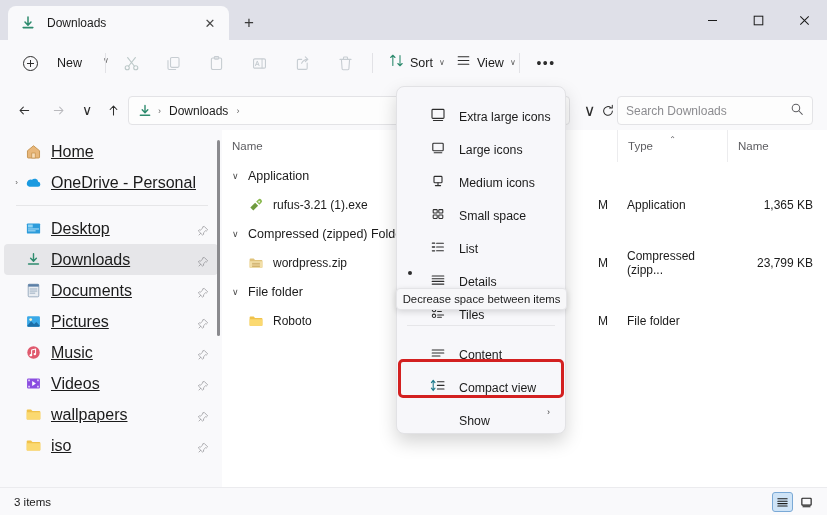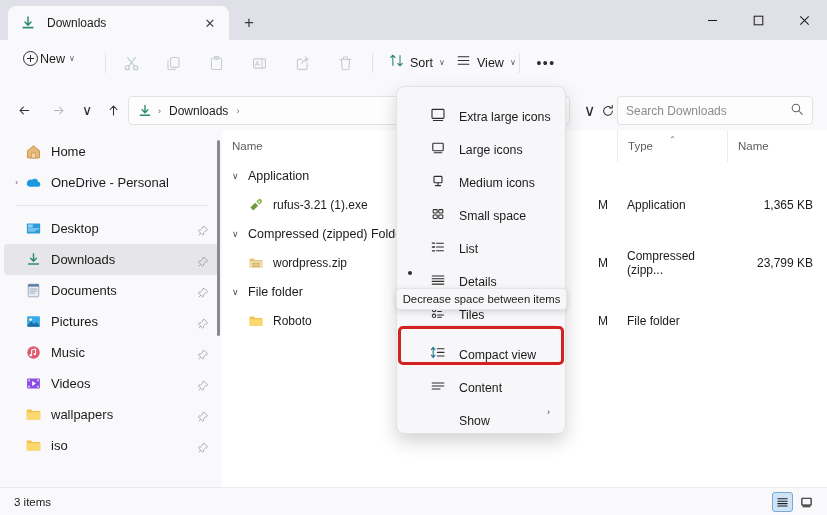--- a/index.html
+++ b/index.html
@@ -47,23 +47,23 @@
     width: 46px; height: 40px; display: flex; align-items: center;
     justify-content: center; color: #1b1b1b;
   }
 
   
   .cmdbar {
     position: absolute; left: 0; top: 40px; width: 827px; height: 45px;
     background: #f9f9fb;
   }
   .cmd-new {
-    position: absolute; left: 14px; top: 4px; height: 29px;
-    display: flex; align-items: center; padding: 0 9px;
-    border-radius: 4px; gap: 2px;
+    position: absolute; left: 14px; top: 16px; height: 29px;
+    display: flex; align-items: flex-start; padding: 0 9px;
+    border-radius: 4px; gap: 19px;
   }
   .cmd-new .plus {
     width: 15px; height: 15px; border: 1.3px solid #2d2d2d;
     border-radius: 50%; position: relative; flex: 0 0 15px;
   }
   .cmd-new .plus::before, .cmd-new .plus::after {
     content: ''; position: absolute; background: #2d2d2d;
   }
   .cmd-new .plus::before { left: 3px; top: 6.1px; width: 7px; height: 1.3px; }
   .cmd-new .plus::after { top: 3px; left: 6.1px; height: 7px; width: 1.3px; }
@@ -143,21 +143,21 @@
   }
   .nav-item.sel { background: #e6e6e9; }
   .nav-exp {
     width: 17px; flex: 0 0 17px; text-align: center;
     font-size: 8px; color: #5a5a5a;
   }
   .nav-ico {
     width: 17px; height: 17px; flex: 0 0 17px; position: relative;
     margin-right: 9px;
   }
-  .nav-lbl { font-size: 13px; color: #1b1b1b; white-space: nowrap; }
+  .nav-lbl { font-size: 16px; color: #1b1b1b; white-space: nowrap; text-decoration: underline; }
   .pin {
     position: absolute; right: 9px; top: 50%; transform: translateY(-50%);
     width: 12px; height: 12px; opacity: .62;
   }
   .nav-div { height: 1px; background: #e6e6e8; margin: 7px 14px 7px 16px; }
 
   
   .sb-track {
     position: absolute; left: 215px; top: 2px; width: 6px; height: 353px;
   }
@@ -735,37 +735,37 @@
           <circle cx="5" cy="6" r="1.7" fill="none" stroke="#2d2d2d" stroke-width="1.05"></circle>
           <circle cx="5" cy="11.8" r="1.7" fill="none" stroke="#2d2d2d" stroke-width="1.05"></circle>
           <path d="M8.6 5.2 H14.6 M8.6 7.4 H12.4 M8.6 11 H14.6 M8.6 13.2 H12.4" stroke="#2d2d2d" stroke-width="1.05" stroke-linecap="round"></path>
         </svg>
       </span>
       <span class="mlbl">Tiles</span>
     </div>
 
     <div class="mdiv"></div>
 
+    <div class="mi">
+      <span class="mico">
+        <svg width="18" height="18" viewBox="0 0 18 18">
+          <path d="M3.2 6 H14.8 M3.2 9 H14.8 M3.2 12 H11" stroke="#2d2d2d" stroke-width="1.1" stroke-linecap="round"></path>
+        </svg>
+      </span>
+      <span class="mlbl">Content</span>
+    </div>
+
     <div class="mi boxed">
       <span class="mico">
         <svg width="18" height="18" viewBox="0 0 18 18">
           <path d="M4.2 3.2 V13.6 M2.4 5.6 L4.2 3.3 L6 5.6 M2.4 11.2 L4.2 13.5 L6 11.2" stroke="#1f7a8c" stroke-width="1.1" fill="none" stroke-linecap="round" stroke-linejoin="round"></path>
           <path d="M8.4 4.8 H15 M8.4 8.4 H15 M8.4 12 H15" stroke="#2d2d2d" stroke-width="1.1" stroke-linecap="round"></path>
         </svg>
       </span>
       <span class="mlbl">Compact view</span>
-    </div>
-
-    <div class="mi">
-      <span class="mico">
-        <svg width="18" height="18" viewBox="0 0 18 18">
-          <path d="M3.2 6 H14.8 M3.2 9 H14.8 M3.2 12 H11" stroke="#2d2d2d" stroke-width="1.1" stroke-linecap="round"></path>
-        </svg>
-      </span>
-      <span class="mlbl">Content</span>
     </div>
 
     <div class="mi">
       <span class="mico"></span>
       <span class="mlbl">Show</span>
       <span class="submark">›</span>
     </div>
   </div>
 
   <div class="tooltip">Decrease space between items</div>

